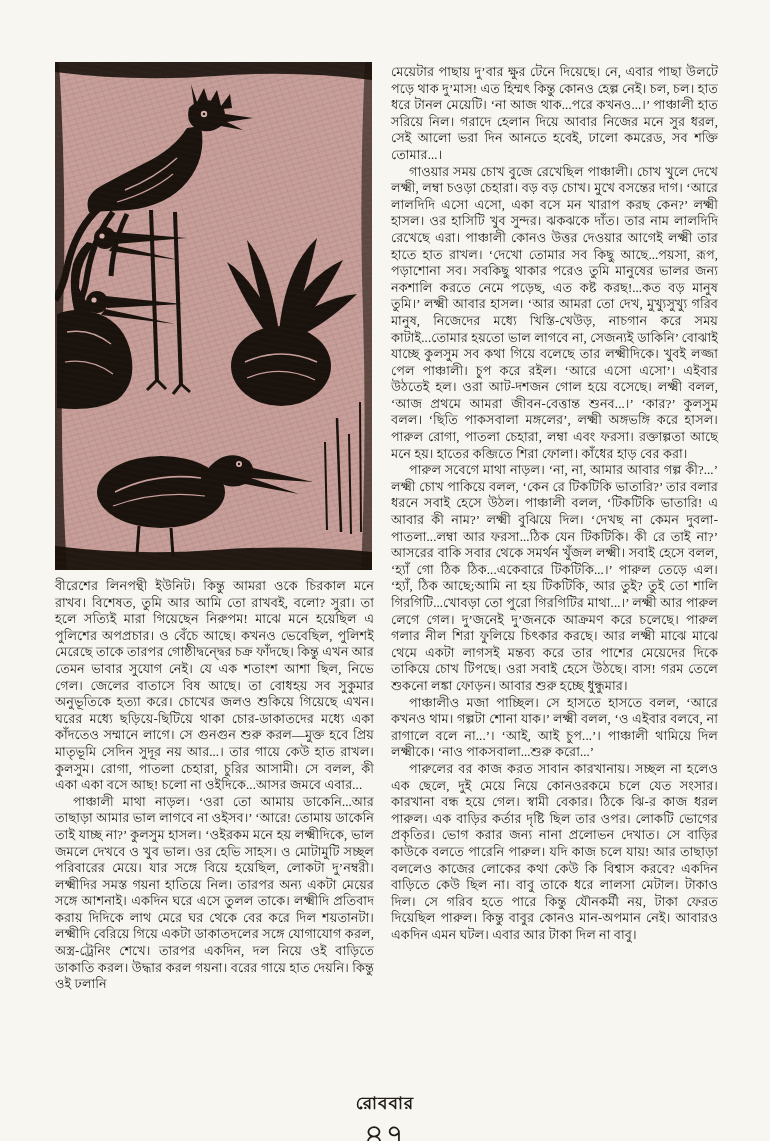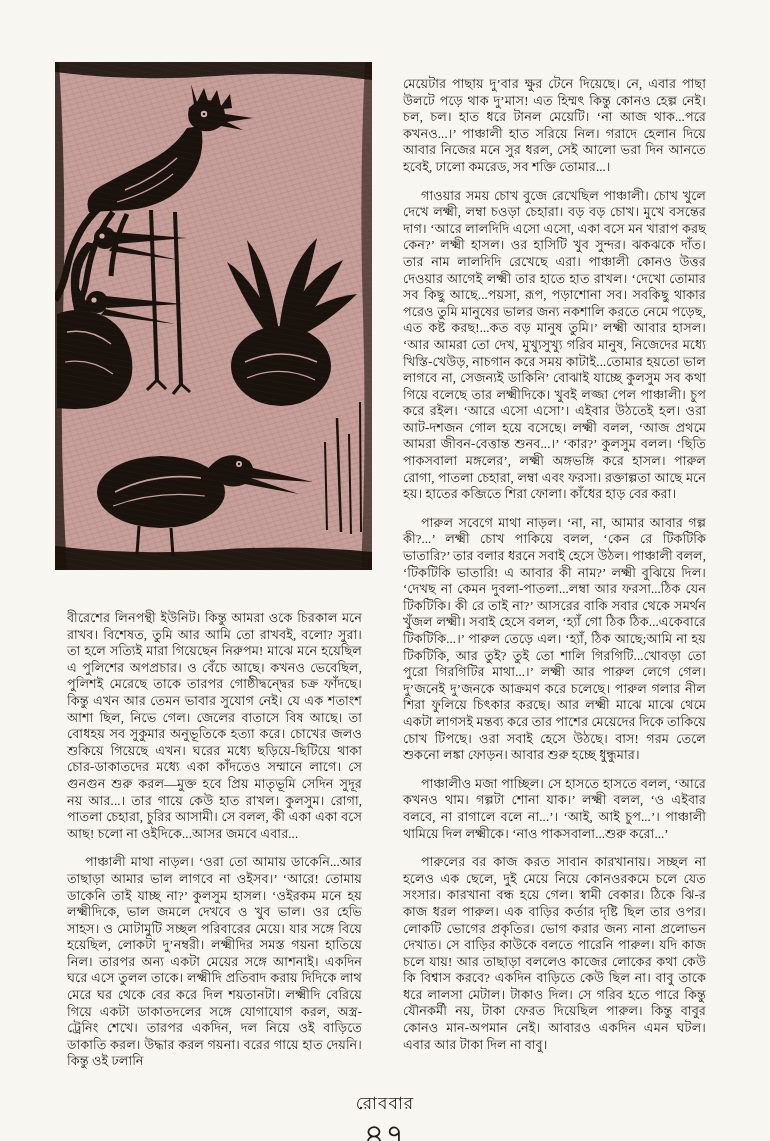--- a/index.html
+++ b/index.html
@@ -20,32 +20,32 @@
     margin: 0; padding: 0;
   }
   .illustration svg { display: block; width: 100%; height: 100%; }
   .col {
     position: absolute;
     text-align: justify;
     font-size: 12.8px;
     line-height: 16.6px;
     letter-spacing: 0.1px;
   }
-  .col p { margin: 12px; }
+  .col p { margin: 0; }
   .col p.indent { text-indent: 18px; }
-  .col-left  { left: 55px;  top: 598px; width: 319px; font-family: Liberation Serif, serif; }
+  .col-left  { left: 55px;  top: 578px; width: 319px; font-family: Liberation Serif, serif; }
   .col-right { left: 391px; top: 64px;  width: 327px; }
   .footer {
     position: absolute;
     left: 0; right: 0; top: 1090px;
     text-align: center;
   }
   .magazine-name {
     font-size: 17px;
-    font-weight: normal;
+    font-weight: bold;
     letter-spacing: 1px;
     color: #201c18;
   }
   .page-number {
     font-size: 34px;
     line-height: 1.05;
     margin-top: 1px;
     color: #201c18;
   }
 </style>

